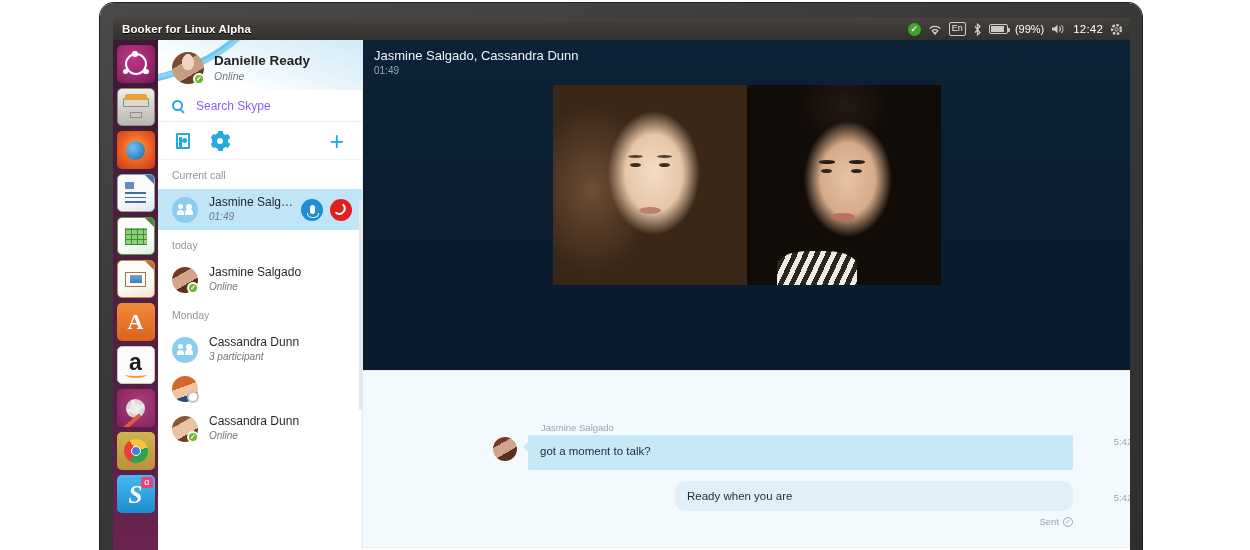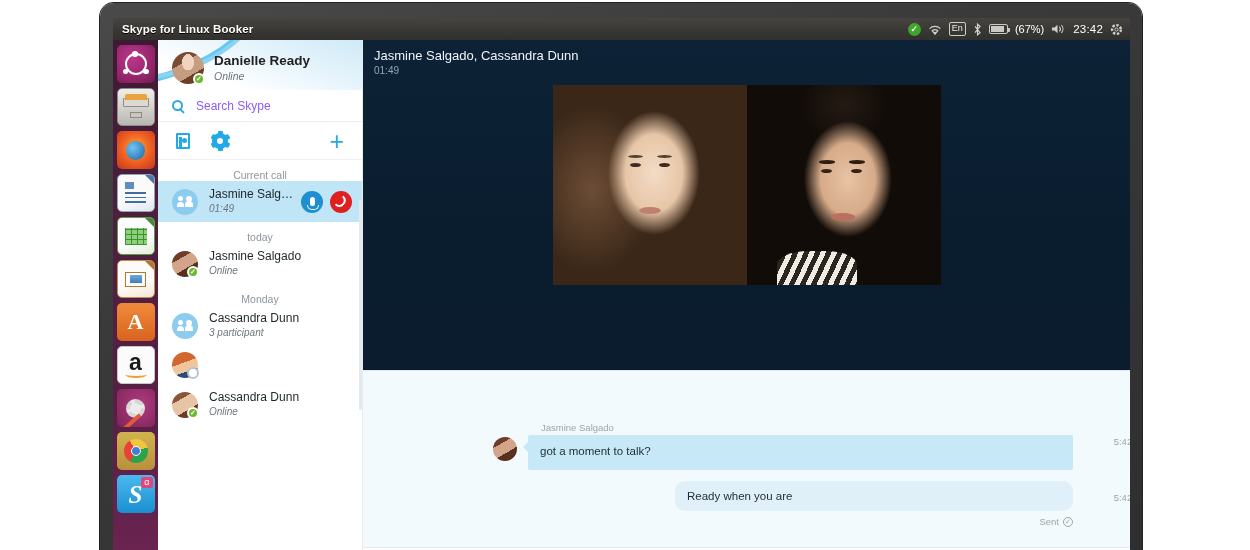--- a/index.html
+++ b/index.html
@@ -230,21 +230,21 @@
   .gear-icn:before, .gear-icn:after {
     content: ""; position: absolute; left: 5.5px; top: -2px;
     width: 5px; height: 20px; background: #23a9e6; border-radius: 1px;
   }
   .gear-icn:after { transform: rotate(60deg); }
   .gear-icn .x3 { position: absolute; left: 5.5px; top: -2px; width: 5px; height: 20px; background: #23a9e6; transform: rotate(120deg); border: 0; border-radius: 1px;}
   .gear-hole { position: absolute; left: 5px; top: 5px; width: 6px; height: 6px; border-radius: 50%; background: #fff; z-index: 4; }
   #toolrow .plus { margin-left: auto; color: #23a9e6; font-size: 25px; line-height: 18px; font-weight: 300; }
 
   .sect-label {
-    padding: 9px 14px 0; font-size: 10.5px; color: #8d979d; text-align: center;
+    padding: 9px 14px 8px; font-size: 10.5px; color: #8d979d;
   }
   .conv-row {
     display: flex; align-items: center; padding: 6px 10px 6px 14px; position: relative;
   }
   .conv-row.active { background: #bfe5f7; }
   .conv-av { width: 26px; height: 26px; margin-right: 11px; }
   .av-group {
     background: #8ccdef; display: flex; align-items: center; justify-content: center;
   }
   .av-group .ppl { position: relative; width: 16px; height: 11px; }
@@ -345,21 +345,21 @@
   #composer { position: absolute; left: 0; bottom: 0; width: 767px; height: 16px; background: #fff; border-top: 1px solid #e4ecf1; }
 </style>
 </head>
 <body>
 
 <div id="bezel"></div>
 
 <div id="screen">
 
   <div id="toppanel">
-    <span class="wintitle">Skype for Linux Booker</span>
+    <span class="wintitle">Booker for Linux Alpha</span>
     <div id="tray">
       <span class="tray-ico">
           <span class="chk">✓</span>
         </span>
       <span class="tray-ico">
         <svg width="14" height="11" viewBox="0 0 14 11">
             <path d="M7 10.2 L4.2 6.6 A4.6 4.6 0 0 1 9.8 6.6 Z" fill="none" stroke="#ddd" stroke-width="1.2"></path>
             <path d="M1.6 4.6 A7.6 7.6 0 0 1 12.4 4.6" fill="none" stroke="#ddd" stroke-width="1.2"></path>
             <circle cx="7" cy="9" r="1.2" fill="#ddd"></circle>
           </svg>
@@ -368,29 +368,29 @@
       <span class="tray-ico">
         <svg width="9" height="13" viewBox="0 0 9 13">
             <path d="M2 3.3 L7 9.6 L4.5 11.8 L4.5 1.2 L7 3.4 L2 9.6" fill="none" stroke="#ddd" stroke-width="1.2"></path>
           </svg>
       </span>
       <span class="tray-ico">
           <span class="batt">
             <i></i>
           </span>
         </span>
-      <span>(67%)</span>
+      <span>(99%)</span>
       <span class="tray-ico">
         <svg width="15" height="12" viewBox="0 0 15 12">
             <path d="M1 4.5 H3.5 L6.5 1.8 V10.2 L3.5 7.5 H1 Z" fill="#ddd"></path>
             <path d="M8.4 3.6 A3.6 3.6 0 0 1 8.4 8.4" fill="none" stroke="#ddd" stroke-width="1.1"></path>
             <path d="M10.4 2 A6 6 0 0 1 10.4 10" fill="none" stroke="#ddd" stroke-width="1.1"></path>
           </svg>
       </span>
-      <span class="clock">23:42</span>
+      <span class="clock">12:42</span>
       <span class="tray-ico">
         <svg width="13" height="13" viewBox="0 0 13 13">
             <circle cx="6.5" cy="6.5" r="4.4" fill="none" stroke="#ddd" stroke-width="2.4" stroke-dasharray="2.4 1.6"></circle>
             <circle cx="6.5" cy="6.5" r="1.6" fill="#3b3935" stroke="#ddd" stroke-width="1"></circle>
           </svg>
       </span>
     </div>
   </div>
 
   <div id="launcher">

